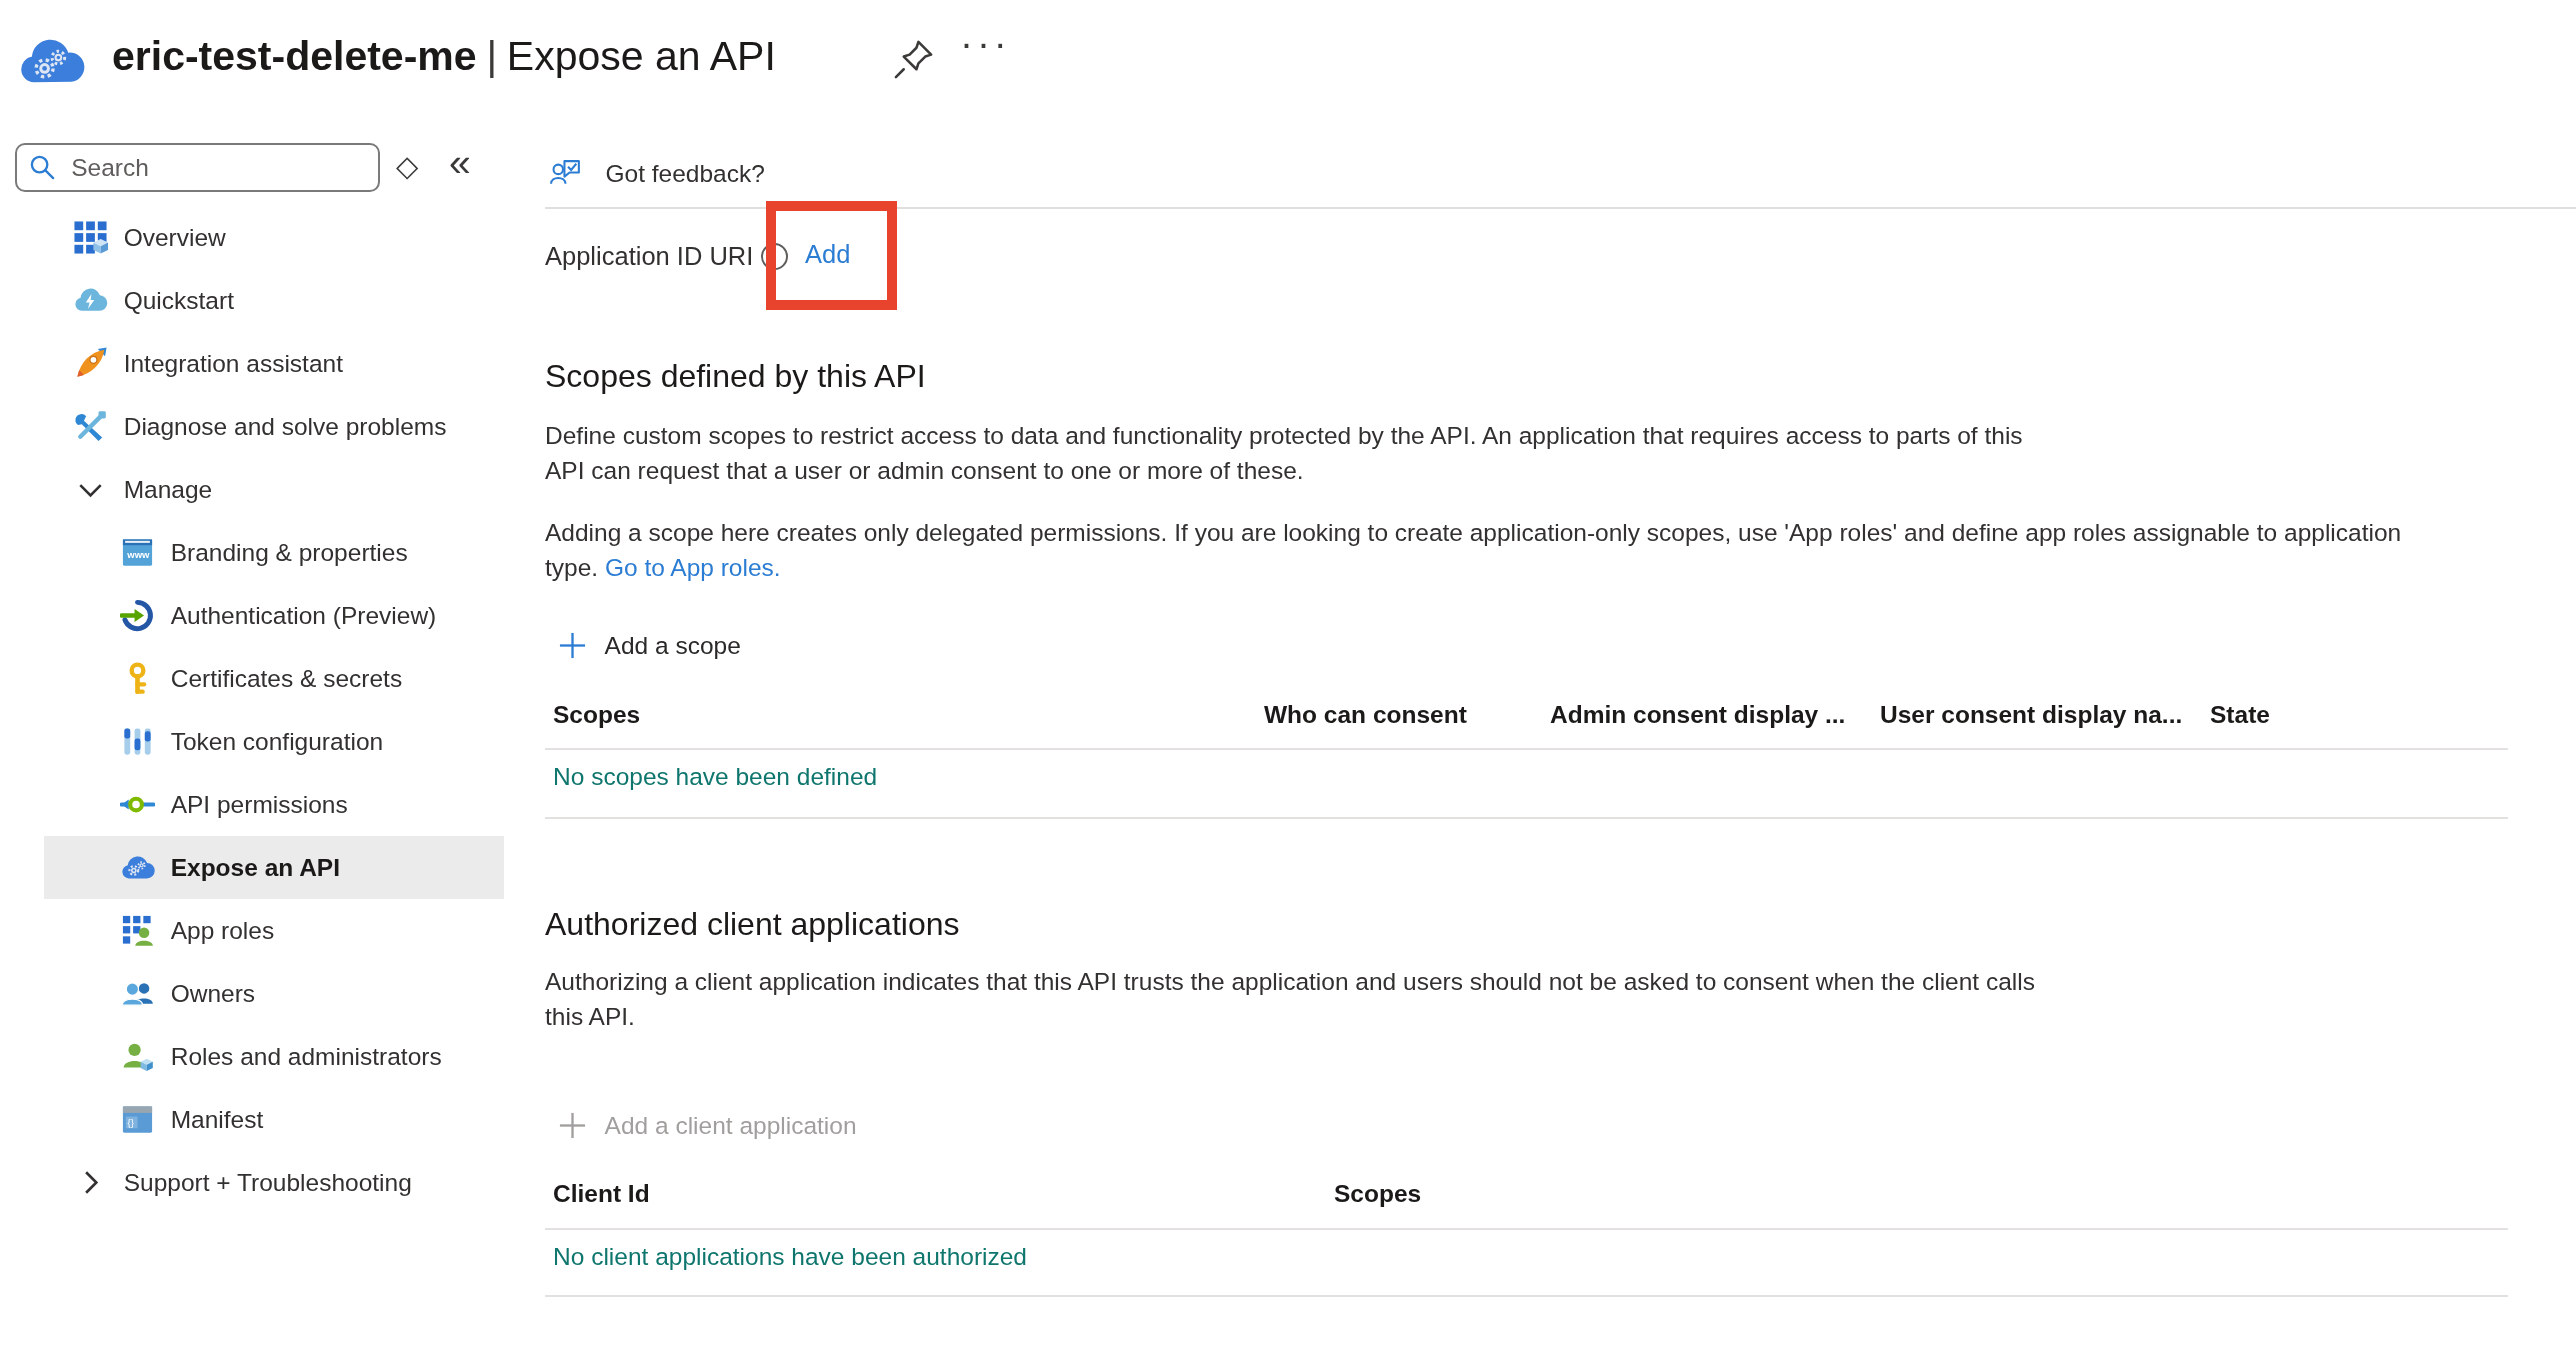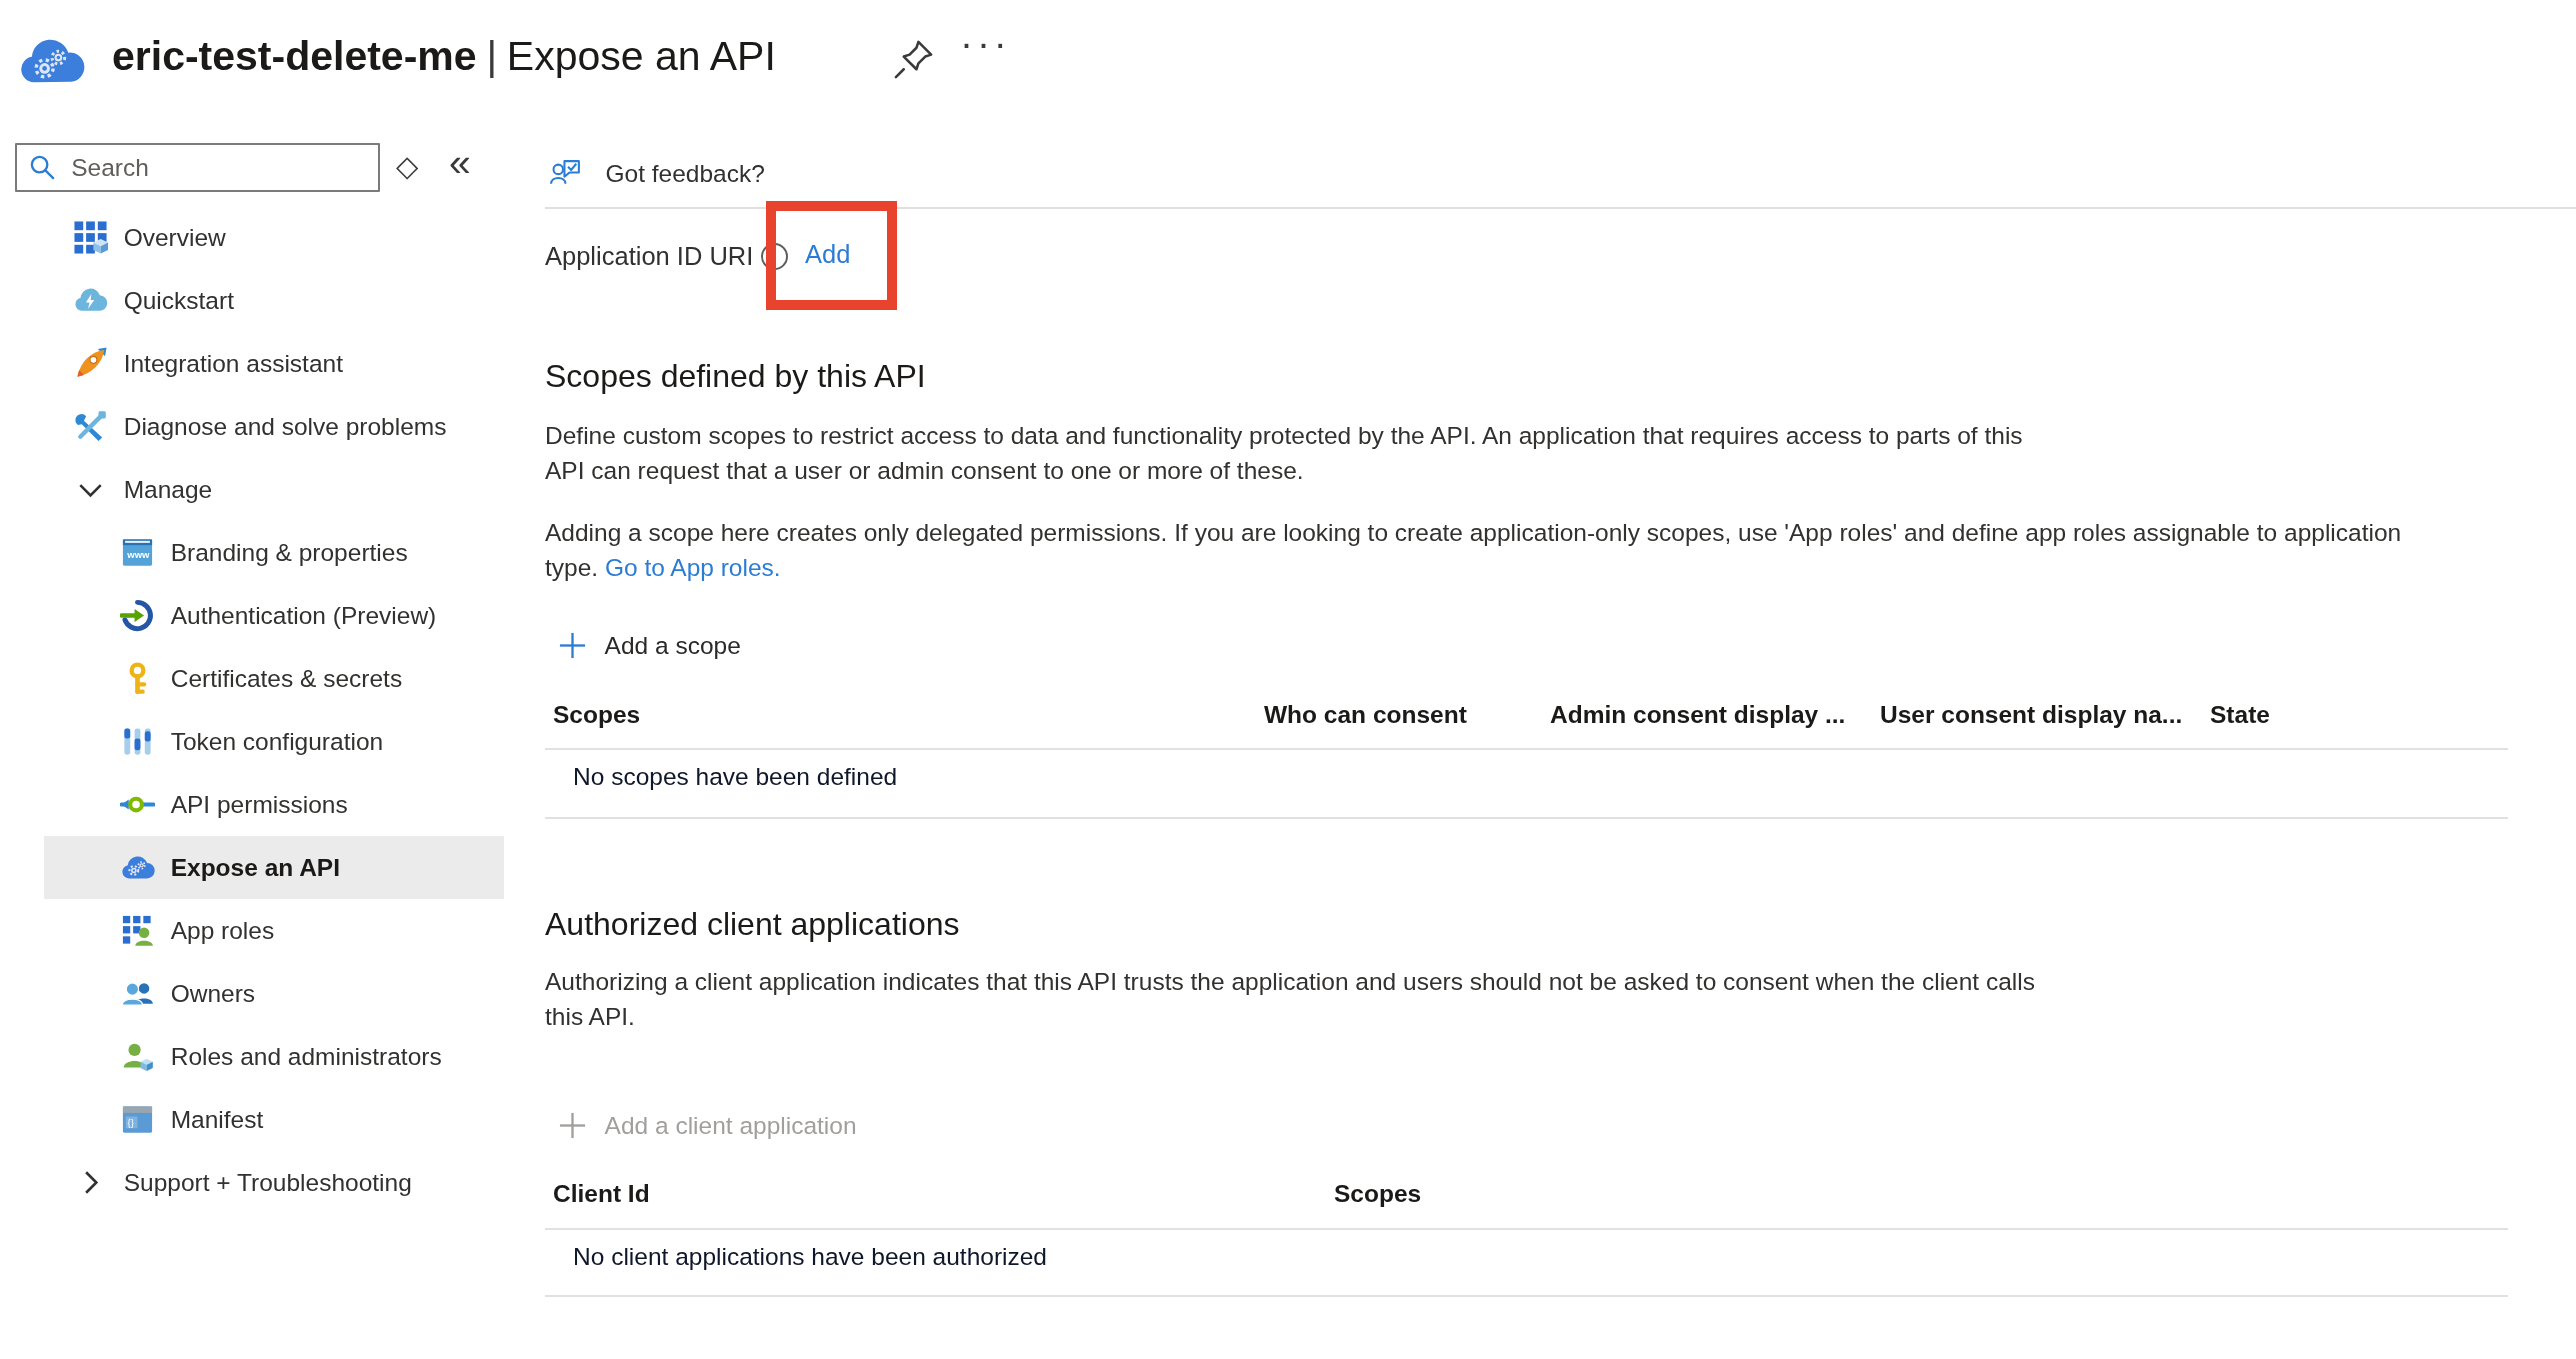--- a/index.html
+++ b/index.html
@@ -10,21 +10,21 @@
   
   .app-icon { position:absolute; left:17.6px; top:31px; width:67px; height:61px; }
   .app-title { position:absolute; left:112px; top:33px; font-size:41px; color:#1b1a19; white-space:nowrap; }
   .app-title .bold { font-weight:700; }
   .app-title .sep { font-weight:300; color:#3b3a39; padding:0 9.8px; }
   .app-title .page { font-weight:300; }
   .pin-btn { position:absolute; left:891px; top:35px; width:47px; height:47px; cursor:pointer; }
   .more-btn { position:absolute; left:960px; top:21.5px; font-size:39px; letter-spacing:3.9px; color:#3b3a39; cursor:pointer; }
 
   
-  .search-box { position:absolute; left:14.7px; top:143px; width:365px; height:49px; border:2px solid #7a7a7a; border-radius:1px; display:flex; align-items:center; padding:0 11.8px; background:#fff; }
+  .search-box { position:absolute; left:14.7px; top:143px; width:365px; height:49px; border:2px solid #7a7a7a; border-radius:10px; display:flex; align-items:center; padding:0 11.8px; background:#fff; }
   .search-box svg { flex:none; }
   .search-box input { border:none; outline:none; font-size:24.5px; margin-left:11.8px; width:100%; font-family:"Liberation Sans", sans-serif; color:#323130; }
   .search-box input::placeholder { color:#605e5c; }
   .side-glyph { position:absolute; color:#3b3a39; cursor:pointer; }
   .glyph-switch { left:396px; top:149px; font-size:29px; }
   .glyph-collapse { left:449px; top:141px; font-size:39px; }
 
   .nav { position:absolute; left:0; top:206px; width:504px; }
   .nav-row { height:63px; display:flex; align-items:center; font-size:24.5px; color:#323130; cursor:pointer;margin-left:44px; }
   .nav-row .ic { width:35px; height:35px; margin-left:29px; flex:none; }
@@ -52,21 +52,21 @@
   .par-clients { top:964px; }
   a.inline-link { color:#2b7cd3; text-decoration:none; cursor:pointer; }
 
   .add-btn { position:absolute; display:flex; align-items:center; gap:17.6px; font-size:24.5px; cursor:pointer; }
   .add-scope-btn { left:558px; top:631px; color:#2a2928; }
   .add-client-btn { left:558px; top:1111px; color:#a19f9d; }
   .plus-glyph { width:29px; height:29px; }
 
   .th { position:absolute; font-size:24.5px; font-weight:700; color:#1b1a19; white-space:nowrap; }
   .hline { position:absolute; left:545px; width:1963px; height:2px; background:#e3e1df; }
-  .empty-row { position:absolute; left:553px; font-size:24.5px; color:#0f172a; white-space:nowrap;margin-left:20px; }
+  .empty-row { position:absolute; left:553px; font-size:24.5px; color:#0f766e; white-space:nowrap; }
 </style>
 </head>
 <body>
 
 <div class="stage">
 
   <div class="app-icon">
     <svg viewBox="0 0 68 62" width="67" height="61">
       <path d="M16 52 a13 13 0 0 1 -2-25.8 A19 19 0 0 1 51 22 a14.5 14.5 0 0 1 3 29.6 z" fill="#3c7edb"></path>
       <circle cx="27" cy="38" r="8.6" fill="none" stroke="#dfe6f3" stroke-width="3.4" stroke-dasharray="3.4 3.5"></circle>

